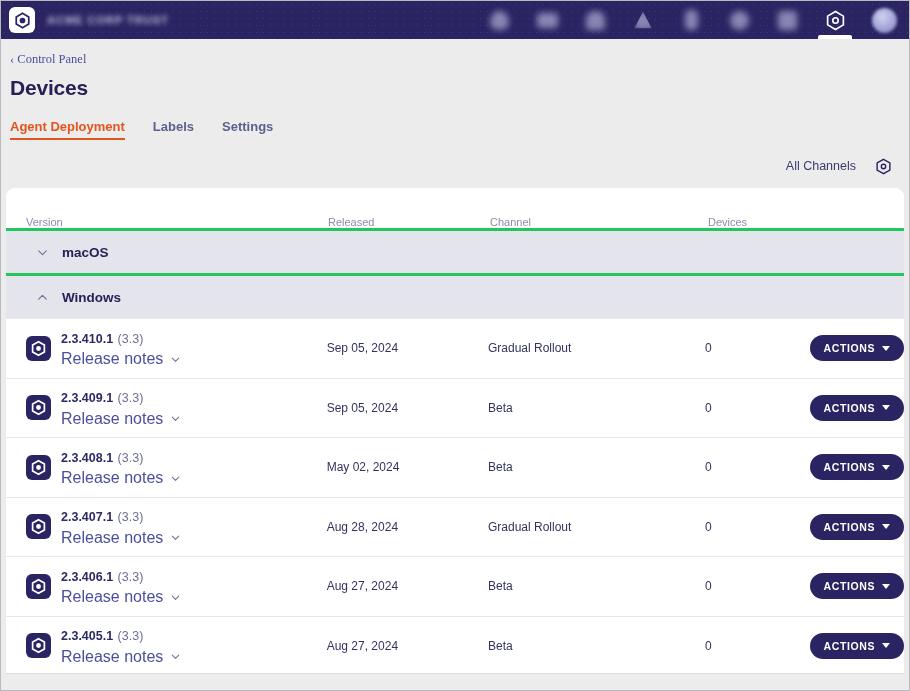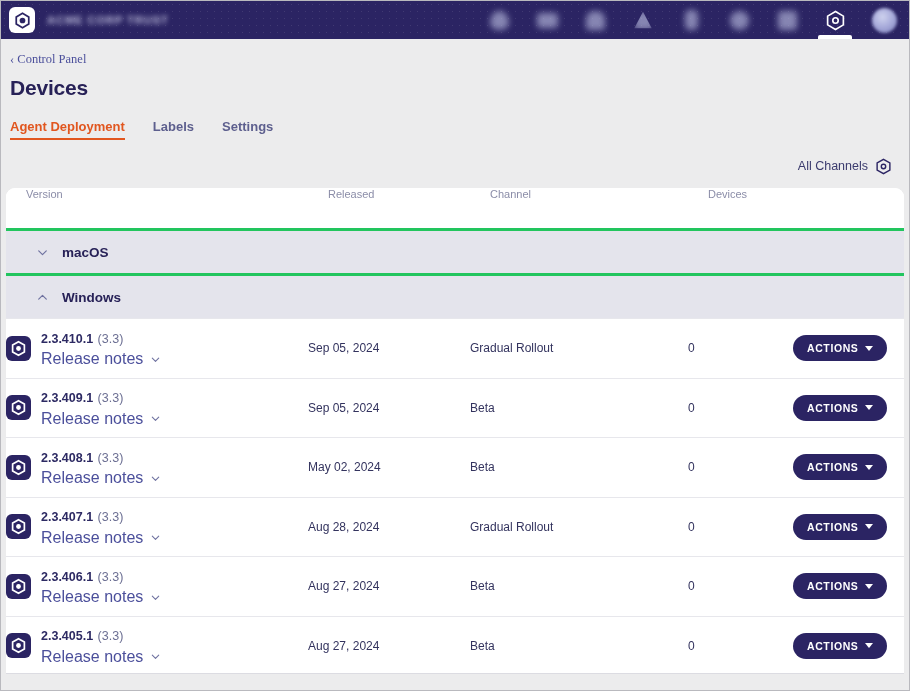--- a/index.html
+++ b/index.html
@@ -117,41 +117,41 @@
     left: 0; right: 0; bottom: 0;
     height: 2px;
     background: #e1561f;
   }
 
   
   .filter-bar {
     display: flex;
     justify-content: flex-end;
     align-items: center;
-    gap: 7px;
+    gap: 19px;
     padding: 14px 17px 0 0;
     height: 38px;
   }
   .filter-label {
     font-size: 12.5px;
     color: #3b3b6e;
   }
 
   
   .card {
     margin: 10px 5px 0 5px;
     background: #ffffff;
     border-radius: 9px 9px 0 0;
     overflow: hidden;
     border-bottom: 1px solid #dcdce2;
     height: 486px;
   }
   .thead {
     display: flex;
-    align-items: flex-start;
+    align-items: flex-end;
     height: 40px;
     padding: 0 0 0 20px;
     font-size: 11px;
     color: #8b8da8;
     background: #ffffff;
   }
   .th-version { width: 302px; }
   .th-released { width: 162px; }
   .th-channel { width: 218px; }
   .th-devices { flex: 1; }
@@ -174,20 +174,21 @@
     font-size: 13.5px;
     font-weight: 700;
     color: #272157;
   }
 
   .vrow {
     display: flex;
     align-items: center;
     height: 59.5px;
     border-top: 1px solid #e7e7ec;
+    padding-left: 20px;
     background: #ffffff;
   }
   .vrow:first-of-type { border-top: 1px solid #d5d5de; }
   .vcell-version {
     width: 302px;
     display: flex;
     align-items: center;
     gap: 10px;
   }
   .app-tile {

